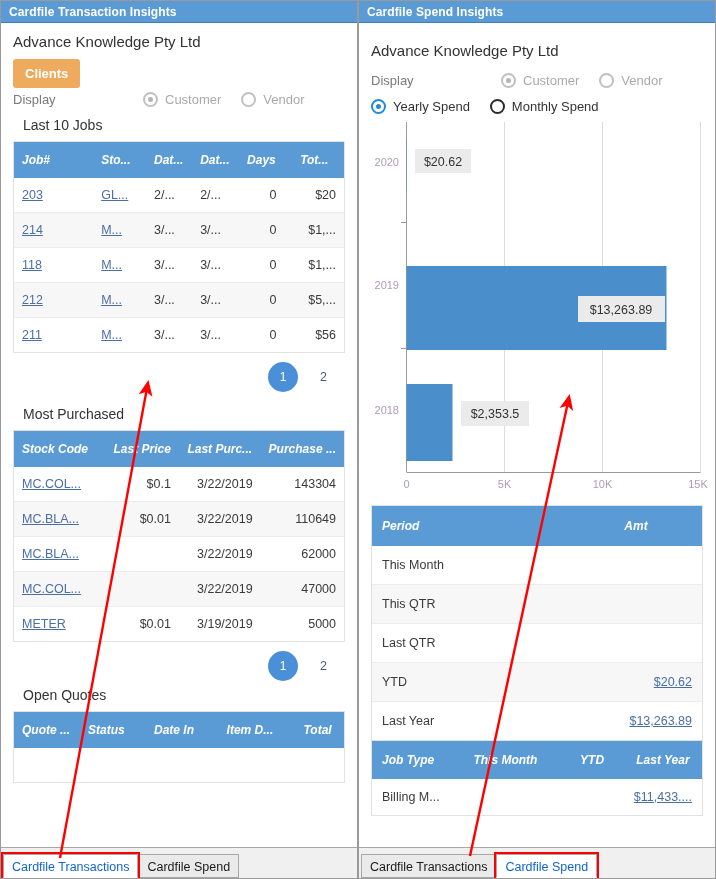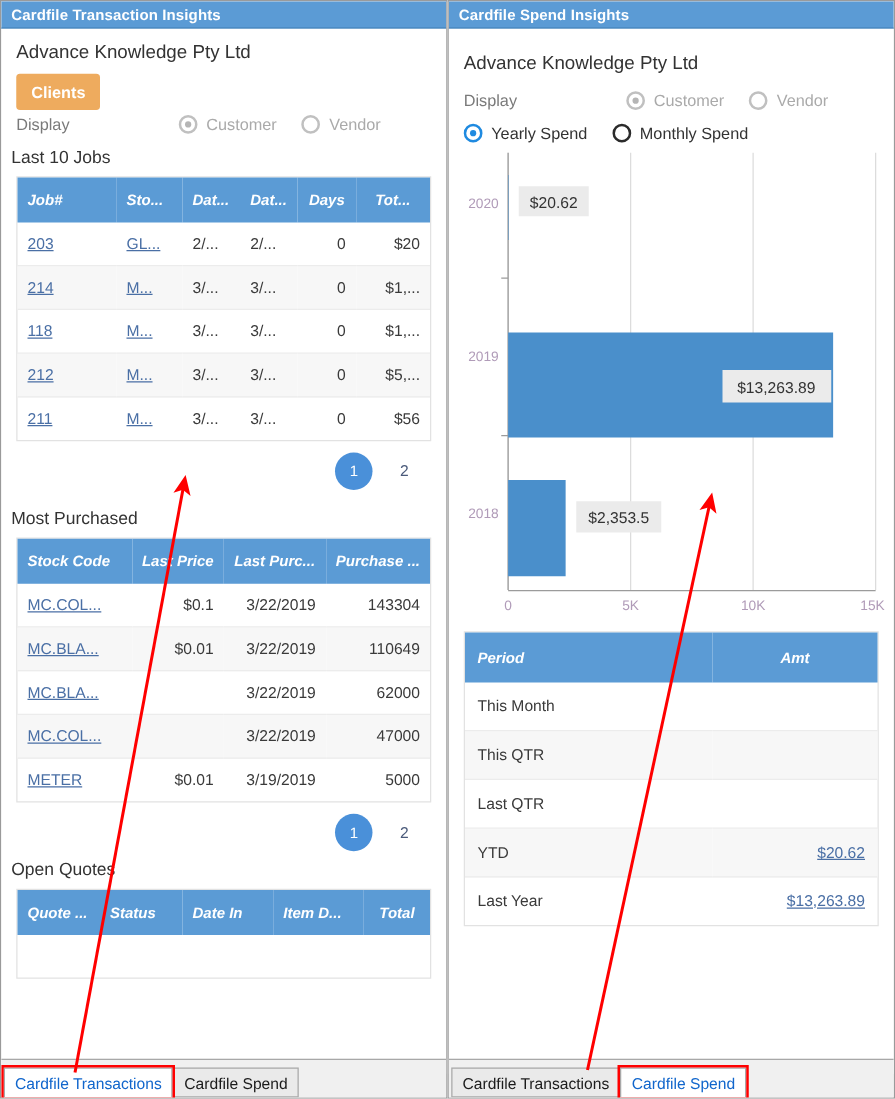--- a/index.html
+++ b/index.html
@@ -39,21 +39,21 @@
     overflow: hidden;
   }
 
   
   .company {
     font-size: 15px; color: #333333;
     padding: 10px 12px 0 12px;
   }
   .section-title {
     font-size: 14px; color: #333333;
-    padding: 0 0 0 8px;
+    padding: 0 0 0 22px;
   }
 
   
   .clients-btn {
     display: inline-block;
     background: #eeab5e;
     color: #ffffff;
     font-size: 13px; font-weight: bold;
     padding: 7px 12px;
     border-radius: 3px;
@@ -415,20 +415,40 @@
               <td class="r" style="padding:12px 10px"><a class="lnk">$20.62</a></td>
             </tr>
             <tr>
               <td style="padding:12px 10px">Last Year</td>
               <td class="r" style="padding:12px 10px"><a class="lnk">$13,263.89</a></td>
             </tr>
           </tbody>
         </table>
       </div>
 
+      <div class="tbl-wrap" style="margin-top:0;border-top:none;">
+        <table class="grid">
+          <thead>
+            <tr>
+              <th style="width:30%;padding:12px 10px">Job Type</th>
+              <th style="width:28%;padding:12px 4px">This Month</th>
+              <th class="r" style="width:20%;padding:12px 4px">YTD</th>
+              <th class="r" style="width:22%;padding:12px 10px">Last Year</th>
+            </tr>
+          </thead>
+          <tbody>
+            <tr style="background:#ffffff">
+              <td style="padding:11px 10px">Billing M...</td>
+              <td>&nbsp;</td>
+              <td class="r">&nbsp;</td>
+              <td class="r" style="padding:11px 10px"><a class="lnk">$11,433....</a></td>
+            </tr>
+          </tbody>
+        </table>
+      </div>
 
     </div>
 
     <div class="tabstrip">
       <div class="tab">Cardfile Transactions</div>
       <div class="tab active marked">Cardfile Spend</div>
     </div>
   </div>
 
   <svg class="anno">

